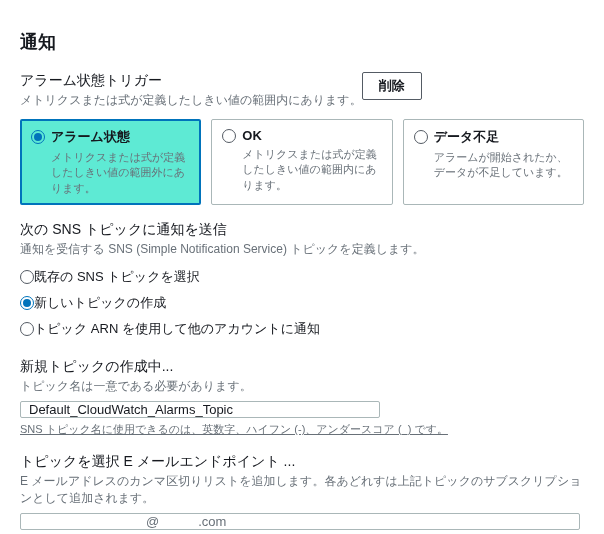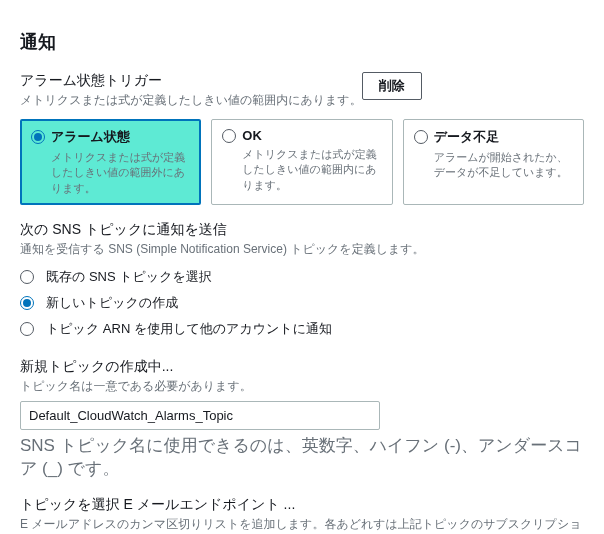--- a/index.html
+++ b/index.html
@@ -44,32 +44,32 @@
   .trigger-desc { font-size: 11px; color: #687078; margin-top: 4px; padding-left: 20px; line-height: 1.4; }
   .radio-dot {
     width: 14px; height: 14px; border-radius: 50%; border: 1px solid #545b64;
     display: inline-flex; align-items: center; justify-content: center; flex-shrink: 0;
   }
   .radio-dot.on { border-color: #0073bb; }
   .radio-dot.on::after { content: ""; width: 8px; height: 8px; background: #0073bb; border-radius: 50%; }
   .block { margin-top: 16px; }
   .label-title { font-size: 14px; color: #16191f; }
   .radio-list { margin-top: 6px; }
-  .radio-item { display: flex; align-items: center; gap: 12px; padding: 4px 0; font-size: 13px; cursor: pointer; }
+  .radio-item { display: flex; align-items: center; gap: 0; padding: 4px 0; font-size: 13px; cursor: pointer; }
   .text-input {
     border: 1px solid #aab7b8;
-    padding: 6px 8px;
+    padding: 0 8px;
     font-size: 13px;
     width: 360px;
     border-radius: 2px;
     margin-top: 6px;
     color: #16191f;
   }
   .text-input.wide { width: 100%; max-width: 560px; color: #687078; }
-  .helper { font-size: 17px; color: #687078; margin-top: 4px; }
+  .helper { font-size: 11px; color: #687078; margin-top: 4px; text-decoration: underline; }
 </style>
 </head>
 <body>
 
 <h2 class="page-title">通知</h2>
 
 <div class="section-header-row">
   <div>
     <div class="section-title">アラーム状態トリガー</div>
     <div class="section-sub">メトリクスまたは式が定義したしきい値の範囲内にあります。</div>

